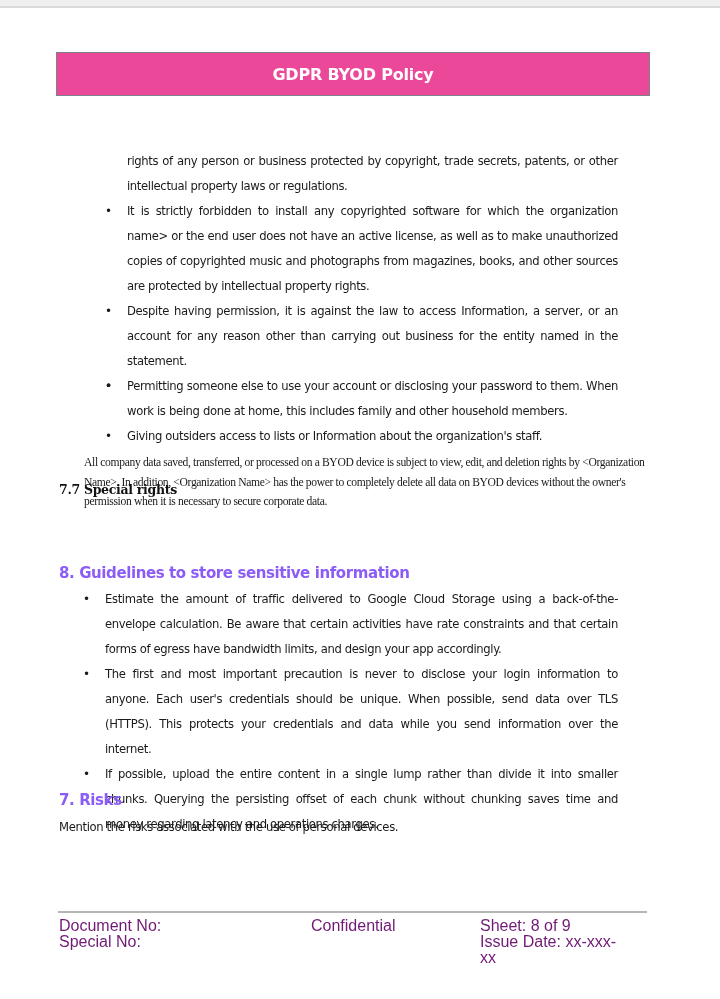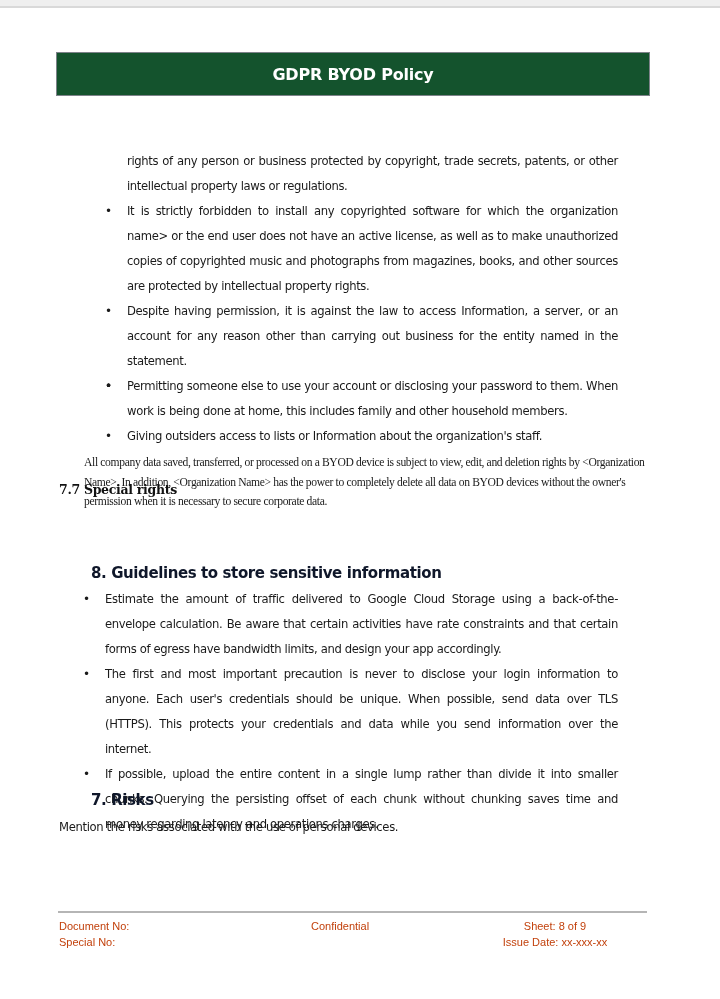--- a/index.html
+++ b/index.html
@@ -19,21 +19,21 @@
       position: absolute;
       left: 0; top: 0;
       width: 720px; height: 6px;
       background: #efefef;
       border-bottom: 2px solid #d9d9d9;
     }
     .title-bar {
       position: absolute;
       left: 56px; top: 52px;
       width: 592px; height: 42px;
-      background: #14532d;
+      background: #ec4899;
       border: 1px solid #7d8289;
       display: flex;
       align-items: center;
       justify-content: center;
     }
     .title-bar span {
       color: #ffffff;
       font-family: "DejaVu Sans", sans-serif;
       font-weight: bold;
       font-size: 16px;
@@ -81,23 +81,22 @@
       left: 84px; top: 453px;
       width: 570px;
       line-height: 19.6px;
       font-family: Liberation Serif, serif;
     }
     .h1 {
       position: absolute;
       font-family: "DejaVu Sans", sans-serif;
       font-weight: bold;
       font-size: 15px;
-      color: #0f172a;
+      color: #8b5cf6;
       letter-spacing: -0.4px;
-      margin-left: 32px;
     }
     .h-guidelines { left: 59px; top: 564px; }
     .h-risks { left: 59px; top: 791px; }
     .list2 {
       position: absolute;
       left: 78px; top: 587px;
       width: 540px;
       margin: 0; padding: 0;
       list-style: none;
     }
@@ -107,27 +106,27 @@
     }
     .footer-rule {
       position: absolute;
       left: 58px; top: 911px;
       width: 589px; height: 2px;
       background: #b5b5b5;
     }
     .footer {
       position: absolute;
       font-family: "Liberation Sans", sans-serif;
-      font-size: 11px;
-      color: #c2410c;
+      font-size: 16px;
+      color: #701a75;
       line-height: 16px;
     }
     .f-left { left: 59px; top: 918px; }
     .f-center { left: 311px; top: 918px; }
-    .f-right { left: 480px; top: 918px; width: 150px; text-align: center; }
+    .f-right { left: 480px; top: 918px; width: 150px; text-align: left; }
   </style>
 </head>
 <body>
 
 <div class="top-strip"></div>
 
 <div class="title-bar">
   <span>GDPR BYOD Policy</span>
 </div>
 

